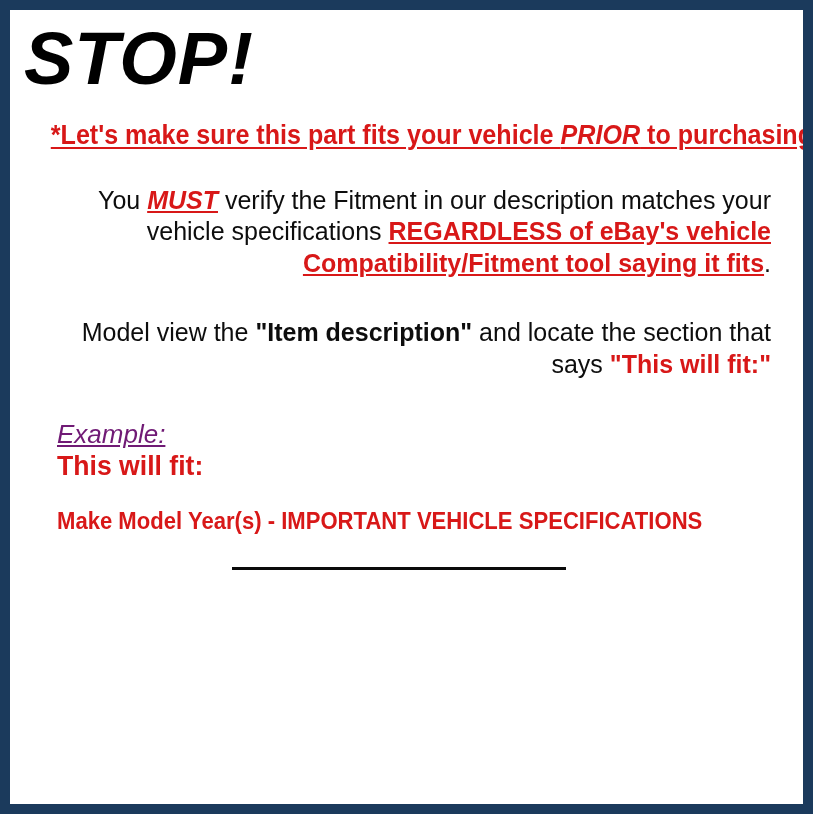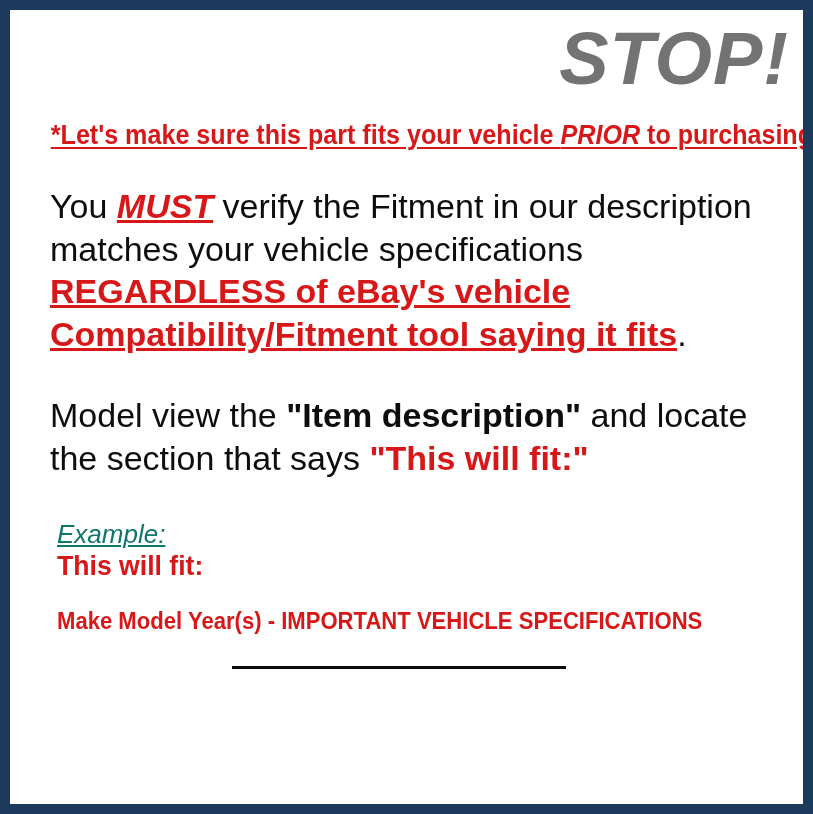--- a/index.html
+++ b/index.html
@@ -29,22 +29,22 @@
   .inner {
     box-sizing: border-box;
     width: 100%;
     height: 100%;
     padding: 4px 14px 0 14px;
     display: block;
   }
 
   
   .stop-headline {
-    text-align: right;
-    color: #737373;
+    text-align: left;
+    color: #000000;
     font-weight: bold;
     font-style: italic;
     font-size: 74px;
     line-height: 1.05;
     letter-spacing: 1px;
     margin: 6px 0 0 0;
     white-space: nowrap;
   }
 
   
@@ -63,25 +63,25 @@
   .subtitle-line .u {
     text-decoration: underline;
     text-underline-offset: 3px;
   }
   .subtitle-line .ital {
     font-style: italic;
   }
 
   
   .para {
-    text-align: left;
+    text-align: right;
     color: #0d0d0d;
-    font-size: 34px;
+    font-size: 25px;
     line-height: 1.26;
-    margin: 8px;
+    margin: 0;
     padding: 0 18px;
   }
   .para.p-must   { margin-top: 34px; }
   .para.p-please { margin-top: 38px; }
   .para.p-confirm{ margin-top: 30px; }
   .para.p-vin    { margin-top: 44px; }
 
   .red        { color: #d81818; }
   .bold       { font-weight: bold; }
   .ital       { font-style: italic; }
@@ -107,21 +107,21 @@
     text-underline-offset: 2px;
   }
 
   
   .example-block {
     margin: 40px 0 0 0;
     padding-left: 33px;
     text-align: left;
   }
   .example-label {
-    color: #0f766e;
+    color: #701a75;
     font-style: italic;
     font-size: 26px;
     line-height: 1.12;
     text-decoration: underline;
     text-underline-offset: 2px;
     display: inline-block;
   }
   .example-willfit {
     color: #d81818;
     font-weight: bold;

